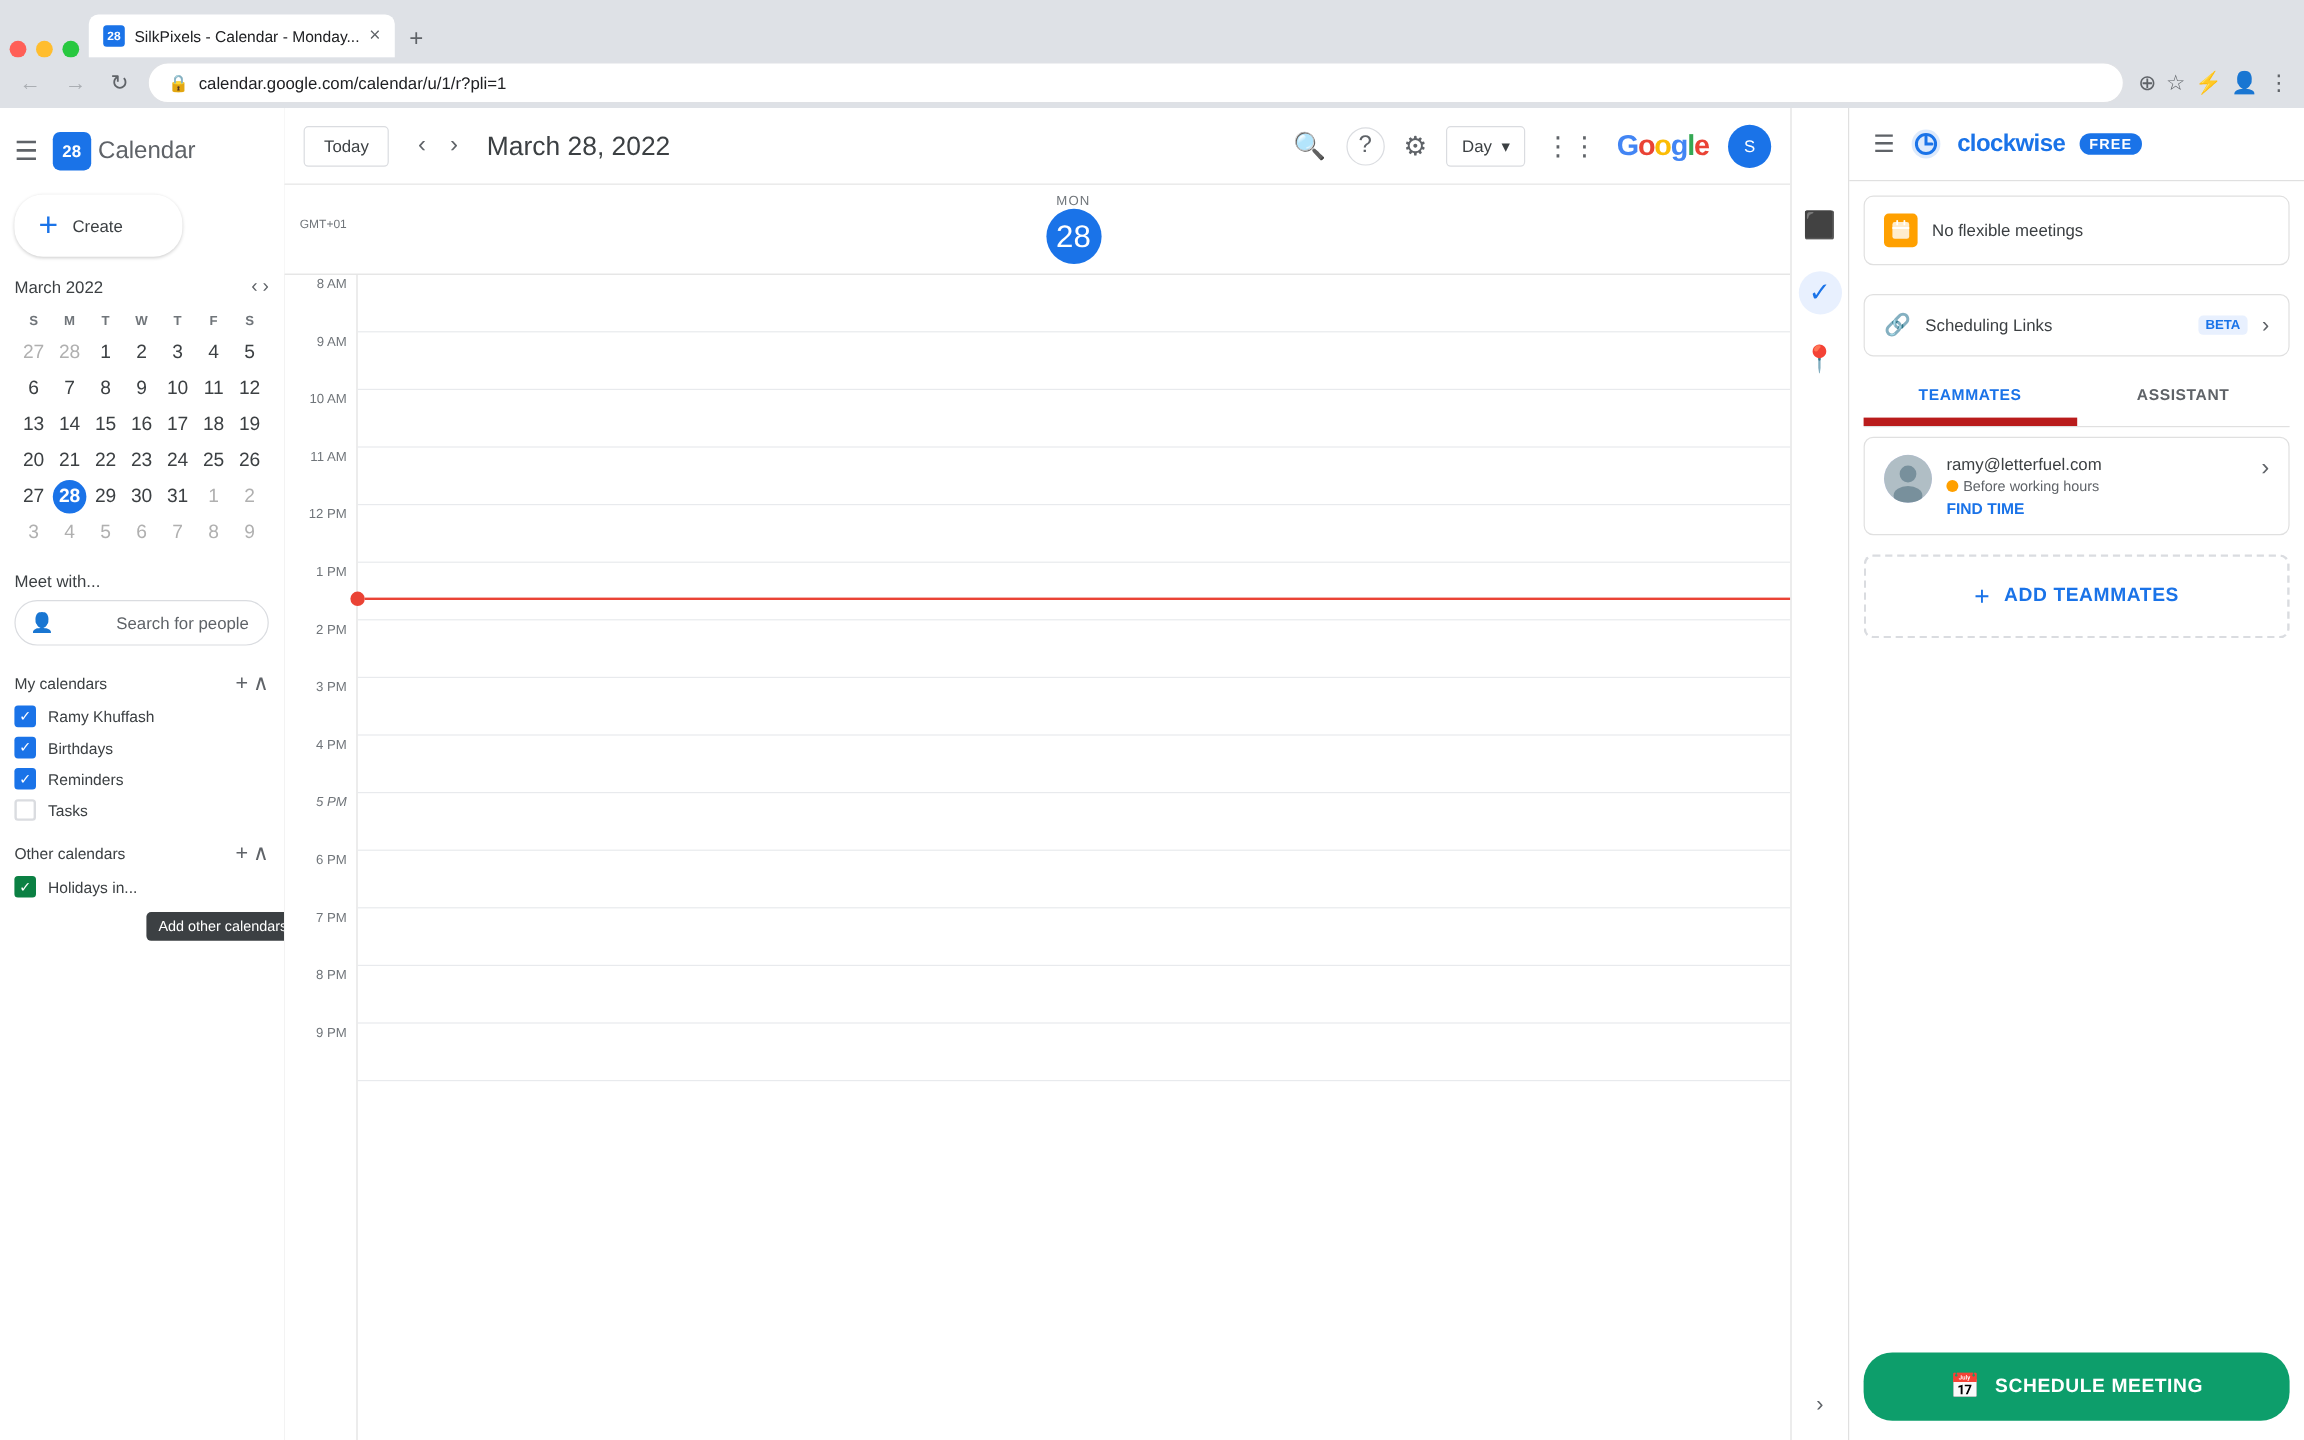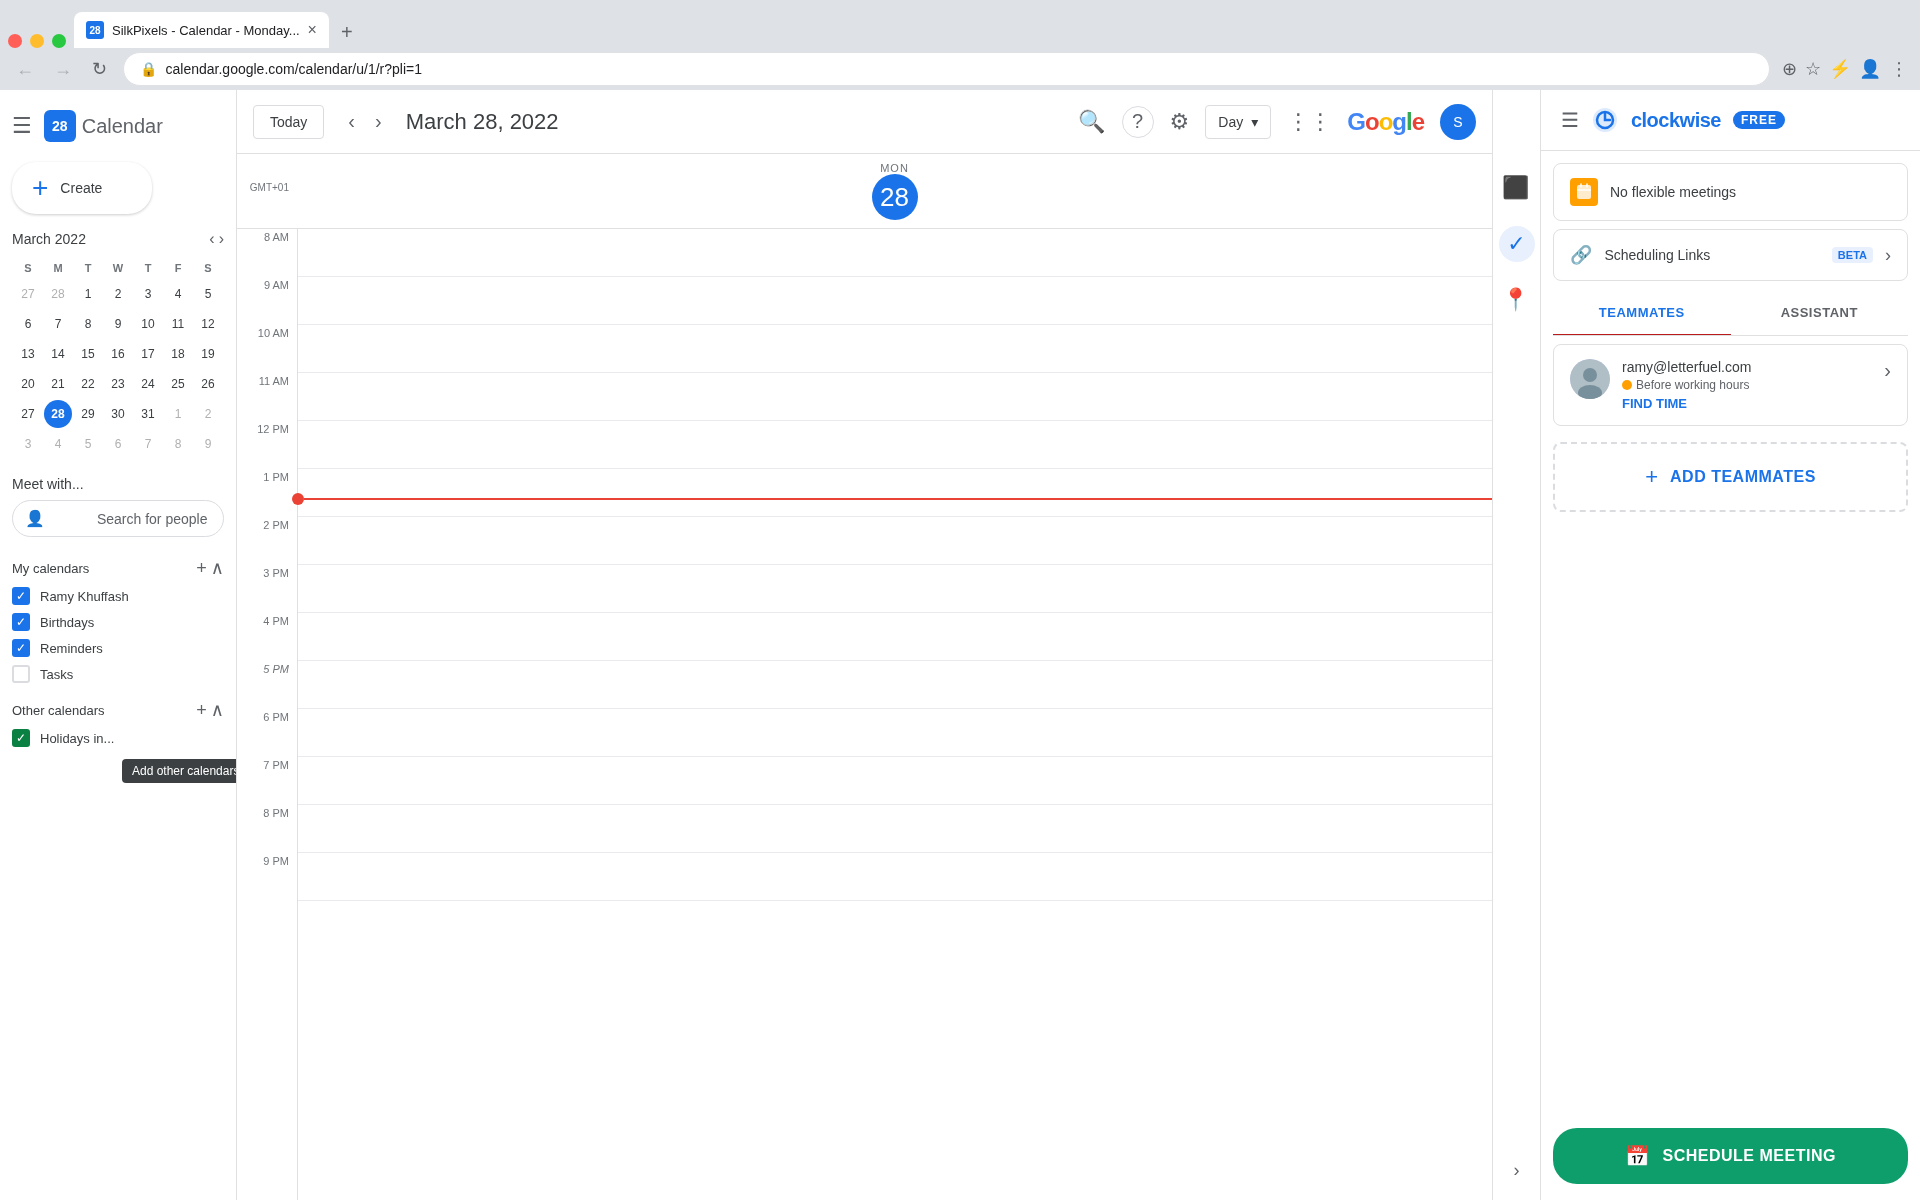--- a/index.html
+++ b/index.html
@@ -34,21 +34,21 @@
     .mini-sidebar { width: 236px; min-width: 236px; padding: 16px 12px; overflow-y: auto; background: #fff; }
     .create-btn { display: flex; align-items: center; gap: 12px; padding: 10px 20px; border-radius: 24px; box-shadow: 0 1px 3px rgba(0,0,0,0.2); cursor: pointer; margin-bottom: 16px; background: white; border: none; font-size: 14px; color: #3c4043; width: 140px; }
     .create-plus { color: #1a73e8; font-size: 28px; font-weight: 300; }
 
     .mini-cal { margin-bottom: 16px; }
     .mini-cal-header { display: flex; align-items: center; justify-content: space-between; margin-bottom: 8px; }
     .mini-cal-title { font-size: 14px; color: #3c4043; font-weight: 500; }
     .mini-cal-nav { color: #5f6368; cursor: pointer; font-size: 16px; background: none; border: none; }
     .mini-cal-grid { width: 100%; }
     .mini-cal-grid th { font-size: 11px; color: #70757a; text-align: center; padding: 4px 0; width: 28px; }
-    .mini-cal-grid td { font-size: 12px; text-align: center; padding: 2px 0; cursor: pointer; width: 28px; height: 28px; color: #3c4043; margin-left: 20px; }
+    .mini-cal-grid td { font-size: 16px; text-align: center; padding: 2px 0; cursor: pointer; width: 28px; height: 28px; color: #3c4043; margin-left: 20px; }
     .mini-cal-grid td.other-month { color: #b0b0b0; }
     .mini-cal-grid td.today { background: #1a73e8; border-radius: 50%; color: white; font-weight: bold; }
 
     .meet-with { margin-bottom: 16px; }
     .meet-with-title { font-size: 14px; color: #3c4043; margin-bottom: 8px; font-weight: 500; }
     .search-people { display: flex; align-items: center; gap: 8px; border: 1px solid #dadce0; border-radius: 20px; padding: 8px 12px; cursor: pointer; }
     .search-people-icon { color: #5f6368; font-size: 16px; }
     .search-people-text { font-size: 14px; color: #5f6368; margin-left: 44px; }
 
     .cal-section { margin-bottom: 8px; }
@@ -382,41 +382,41 @@
 
       <svg width="28" height="28" viewBox="0 0 28 28">
         <circle cx="14" cy="14" r="12" fill="#1a73e8" opacity="0.15"></circle>
         <circle cx="14" cy="14" r="8" fill="none" stroke="#1a73e8" stroke-width="2.5"></circle>
         <path d="M14 8 L14 14 L19 14" fill="none" stroke="#1a73e8" stroke-width="2.5" stroke-linecap="round"></path>
       </svg>
       <span style="font-size:20px; font-weight:600; color:#1a73e8; letter-spacing:-0.5px;">clockwise</span>
       <span style="background:#1a73e8; color:white; font-size:12px; font-weight:700; padding:2px 8px; border-radius:10px; letter-spacing:1px;">FREE</span>
     </div>
 
-    <div style="margin:12px 12px 4px; border:1px solid #e0e0e0; border-radius:8px; padding:14px 16px; display:flex; align-items:center; gap:12px; cursor:pointer;">
+    <div style="margin:12px 12px 20px; border:1px solid #e0e0e0; border-radius:8px; padding:14px 16px; display:flex; align-items:center; gap:12px; cursor:pointer;">
       <div style="width:28px; height:28px; background:#ffa000; border-radius:4px; display:flex; align-items:center; justify-content:center; flex-shrink:0;">
         <svg width="18" height="18" viewBox="0 0 18 18" fill="none">
           <rect x="2" y="2" width="14" height="14" rx="2" fill="white" opacity="0.8"></rect>
           <line x1="6" y1="1" x2="6" y2="4" stroke="white" stroke-width="1.5" stroke-linecap="round"></line>
           <line x1="12" y1="1" x2="12" y2="4" stroke="white" stroke-width="1.5" stroke-linecap="round"></line>
           <line x1="2" y1="7" x2="16" y2="7" stroke="white" stroke-width="1.5"></line>
         </svg>
       </div>
       <span style="font-size:14px; color:#3c4043; font-weight:500;">No flexible meetings</span>
     </div>
 
     <div style="margin:4px 12px; border:1px solid #e0e0e0; border-radius:8px; padding:14px 16px; display:flex; align-items:center; gap:12px; cursor:pointer;">
       <span style="color:#1a73e8; font-size:18px;">🔗</span>
       <span style="font-size:14px; color:#3c4043; font-weight:500; flex:1;">Scheduling Links</span>
       <span style="background:#e8f0fe; color:#1a73e8; font-size:11px; font-weight:700; padding:2px 6px; border-radius:4px;">BETA</span>
       <span style="color:#5f6368; font-size:18px;">›</span>
     </div>
 
     <div style="display:flex; border-bottom:1px solid #e0e0e0; margin:8px 12px 0;">
-      <div style="flex:1; text-align:center; padding:12px 0; font-size:13px; font-weight:600; cursor:pointer; color:#1a73e8; border-bottom:1px solid #b91c1c; letter-spacing:0.5px;">
+      <div style="flex:1; text-align:center; padding:12px 0; font-size:13px; font-weight:600; cursor:pointer; color:#1a73e8; border-bottom:7px solid #b91c1c; letter-spacing:0.5px;">
         <span>TEAMMATES</span>
       </div>
       <div style="flex:1; text-align:center; padding:12px 0; font-size:13px; font-weight:600; cursor:pointer; color:#5f6368; border-bottom:3px solid transparent; letter-spacing:0.5px;">
         <span>ASSISTANT</span>
       </div>
     </div>
 
     <div style="margin:8px 12px; border:1px solid #e0e0e0; border-radius:8px; padding:14px 16px; display:flex; align-items:flex-start; gap:12px; cursor:pointer;">
       <div style="width:40px; height:40px; border-radius:50%; background:#c5cae9; overflow:hidden; flex-shrink:0; display:flex; align-items:center; justify-content:center;">
         <svg width="40" height="40" viewBox="0 0 40 40">

